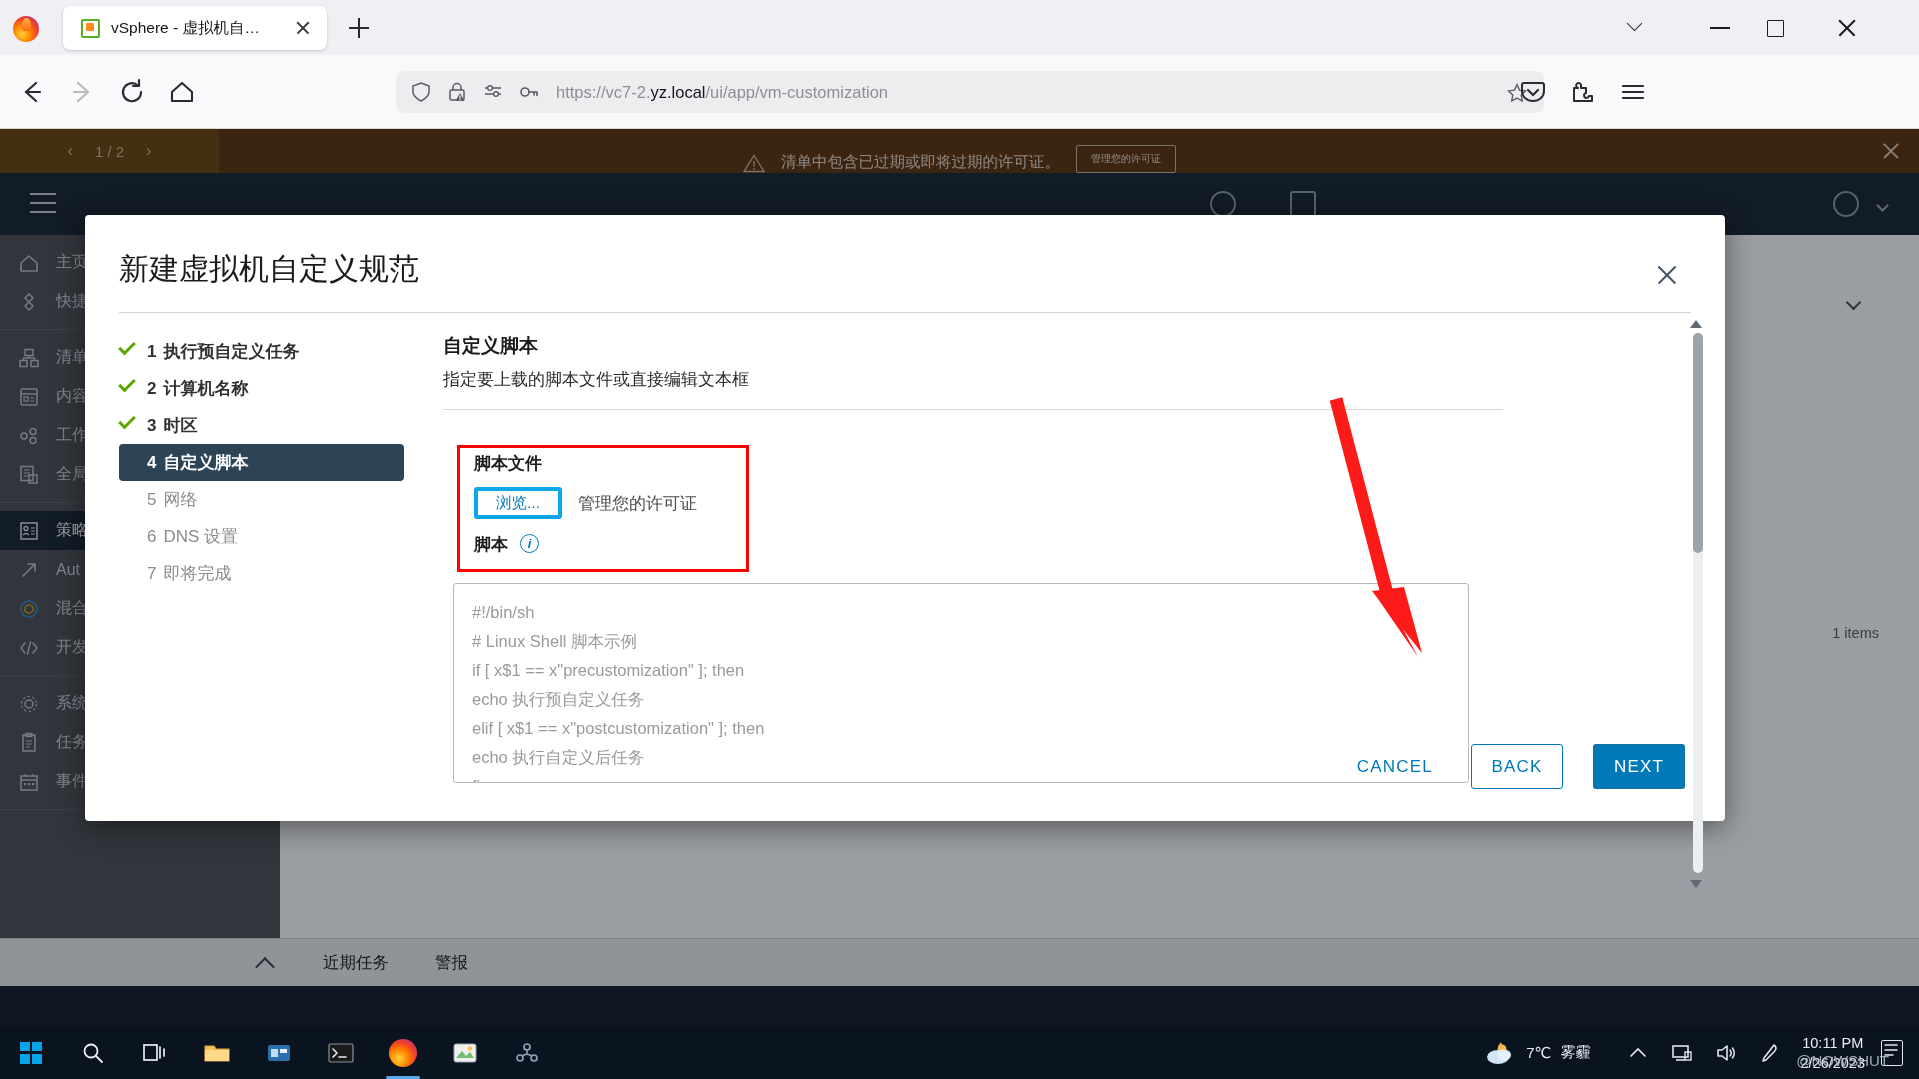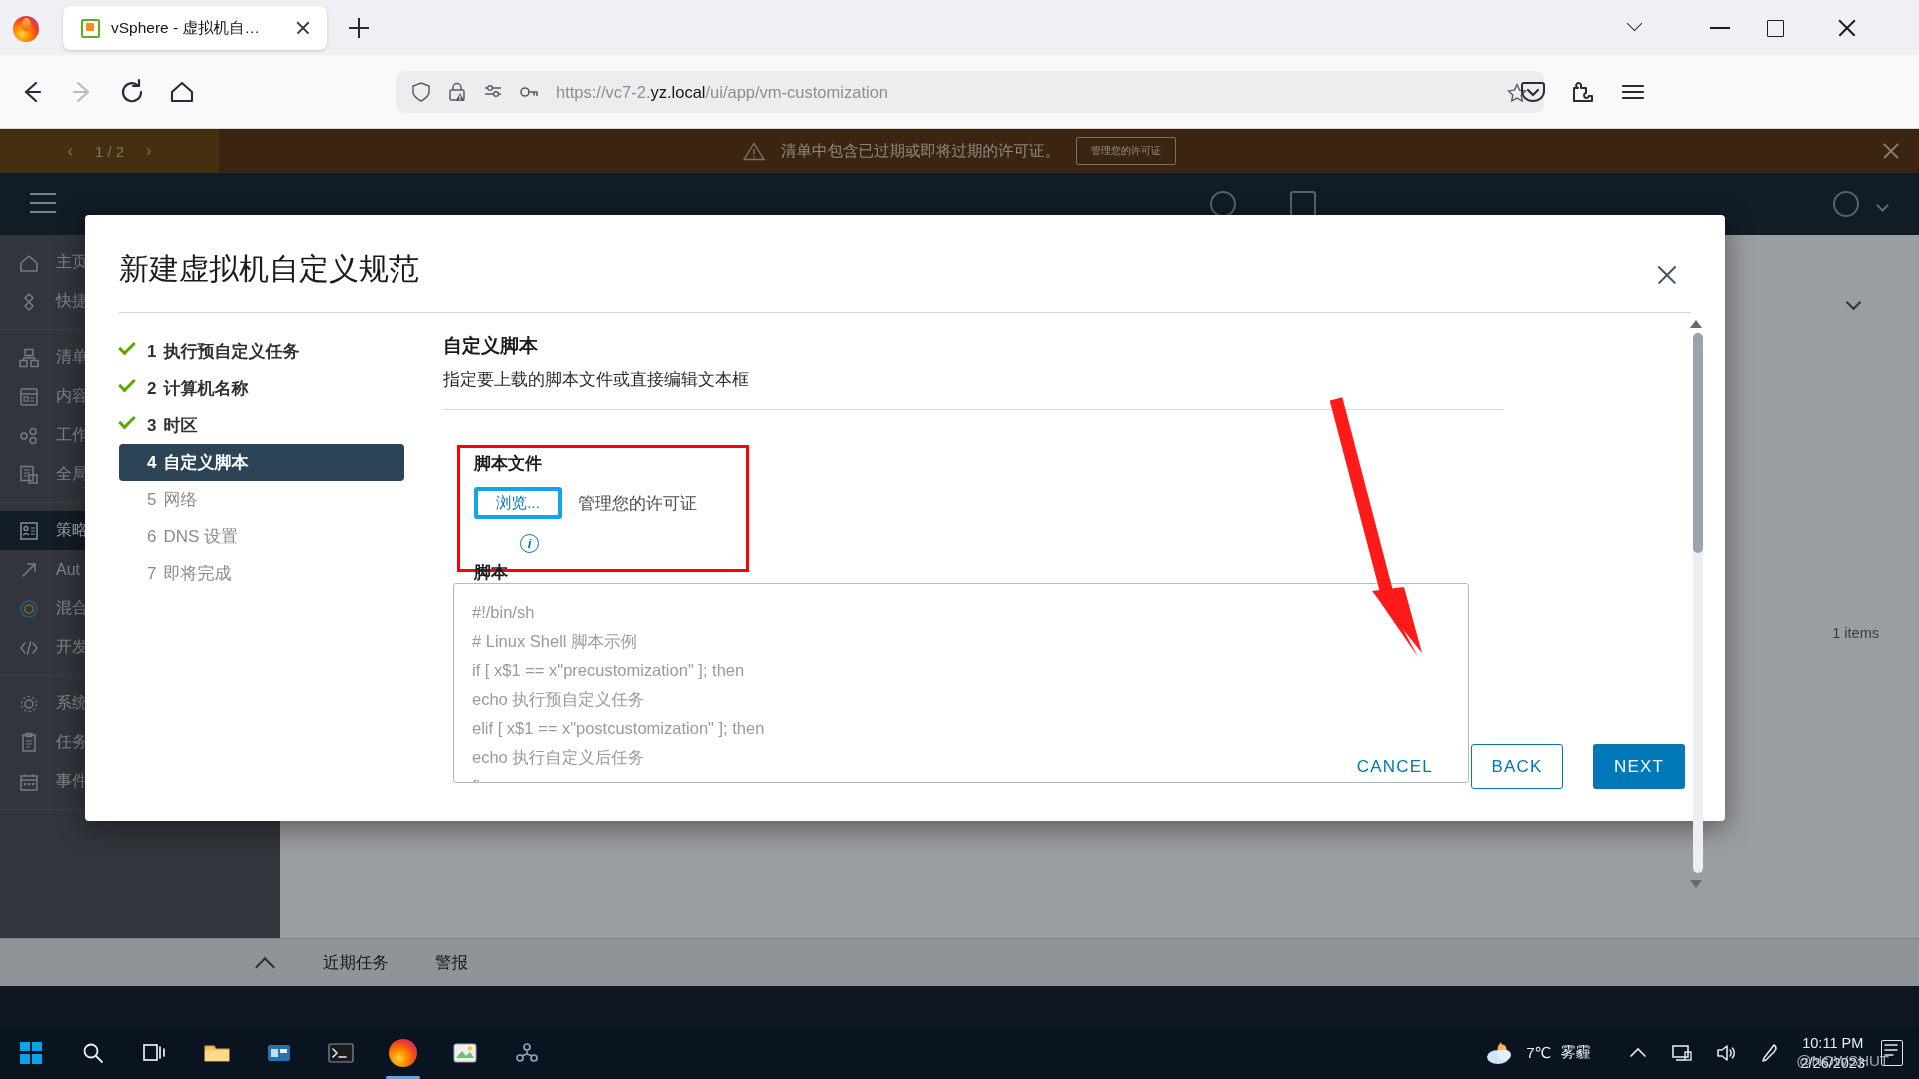--- a/index.html
+++ b/index.html
@@ -56,21 +56,21 @@
   .rnavicon { position:absolute; top:21px; width:32px; height:32px; }
   #nav-pocket{ right:370px;} #nav-ext{ right:320px;} #nav-menu{ right:270px;}
 
   
   #vsphere { position:absolute; left:0; top:129px; width:1919px; height:857px; background:#16212d; overflow:hidden; }
 
   #license-banner { position:absolute; left:0; top:0; width:1919px; height:44px; background:#5c2f06; }
   #banner-pager { position:absolute; left:0; top:0; width:219px; height:44px; background:#6b4207;
      display:flex; align-items:center; justify-content:center; gap:22px; color:#c9b79b; font-size:15px;}
   .pg-arrow { font-size:16px; color:#c9b79b; }
-  #banner-center { position:absolute; left:0; top:0; width:1919px; height:44px; display:flex; align-items:center;
+  #banner-center { position:absolute; left:0; top:0; width:1919px; height:44px; display:flex; align-items:flex-end;
      justify-content:center; gap:16px; }
   #banner-text { color:#e4d7c5; font-size:15.5px; }
   #banner-warn-icon { width:22px; height:19px; position:relative; }
   #license-btn { border:1px solid #c9b79b; color:#e9ddcd; font-size:10px; padding:6px 14px; background:transparent; border-radius:2px;}
   #banner-close { position:absolute; right:18px; top:12px; width:20px; height:20px; }
   #banner-close:before,#banner-close:after{ content:""; position:absolute; left:0; top:9px; width:20px; height:1.6px; background:#d8c8b4;}
   #banner-close:before{transform:rotate(45deg);} #banner-close:after{transform:rotate(-45deg);}
 
   #vs-header { position:absolute; left:0; top:44px; width:1919px; height:62px; background:#16212d; }
   #hamburger { position:absolute; left:30px; top:20px; width:26px; height:20px; }
@@ -133,21 +133,21 @@
   #panel { position:absolute; left:358px; top:118px; width:1090px; height:500px; }
   #panel-title { font-size:19px; font-weight:700; color:#1b1b1b; }
   #panel-sub { font-size:17px; color:#2b2b2b; margin-top:9px; }
   #panel-hr { width:1060px; height:1px; background:#d5dbe0; margin-top:18px; }
 
   #file-box { position:absolute; left:14px; top:112px; width:292px; height:127px; border:3px solid #ff0000; }
   #file-label { position:absolute; left:14px; top:4px; font-size:17px; font-weight:700; color:#1b1b1b; }
   #browse-btn { position:absolute; left:14px; top:39px; width:88px; height:32px; border:4px solid #0ea5e9; color:#0079b8;
      background:#fff; border-radius:3px; font-size:15.5px; display:flex; align-items:center; justify-content:center; }
   #no-file-text { position:absolute; left:118px; top:44px; font-size:17px; color:#4a4a4a; }
-  #script-label { position:absolute; left:14px; top:85px; font-size:17px; font-weight:700; color:#1b1b1b;margin-top:28px; }
+  #script-label { position:absolute; left:14px; top:85px; font-size:17px; font-weight:700; color:#1b1b1b; }
   #info-icon { position:absolute; left:60px; top:86px; width:19px; height:19px; border:1.6px solid #0079b8; border-radius:50%;
      color:#0079b8; font-size:13px; font-style:italic; display:flex; align-items:center; justify-content:center; font-weight:700;}
 
   #script-area { position:absolute; left:10px; top:250px; width:1016px; height:200px; border:1px solid #b3bac1;
      border-radius:3px; overflow:hidden; padding:14px 18px; }
   .sline { font-size:16.5px; color:#9a9a9a; line-height:29px; white-space:pre; }
 
   #modal-scroll { position:absolute; right:22px; top:118px; width:10px; height:540px; background:#eceff1; border-radius:5px;}
   #modal-scroll .thumb { position:absolute; left:0; top:0; width:10px; height:220px; background:#9aa4ad; border-radius:5px;}
   #scroll-up { position:absolute; right:19px; top:105px; width:16px; height:12px;}

